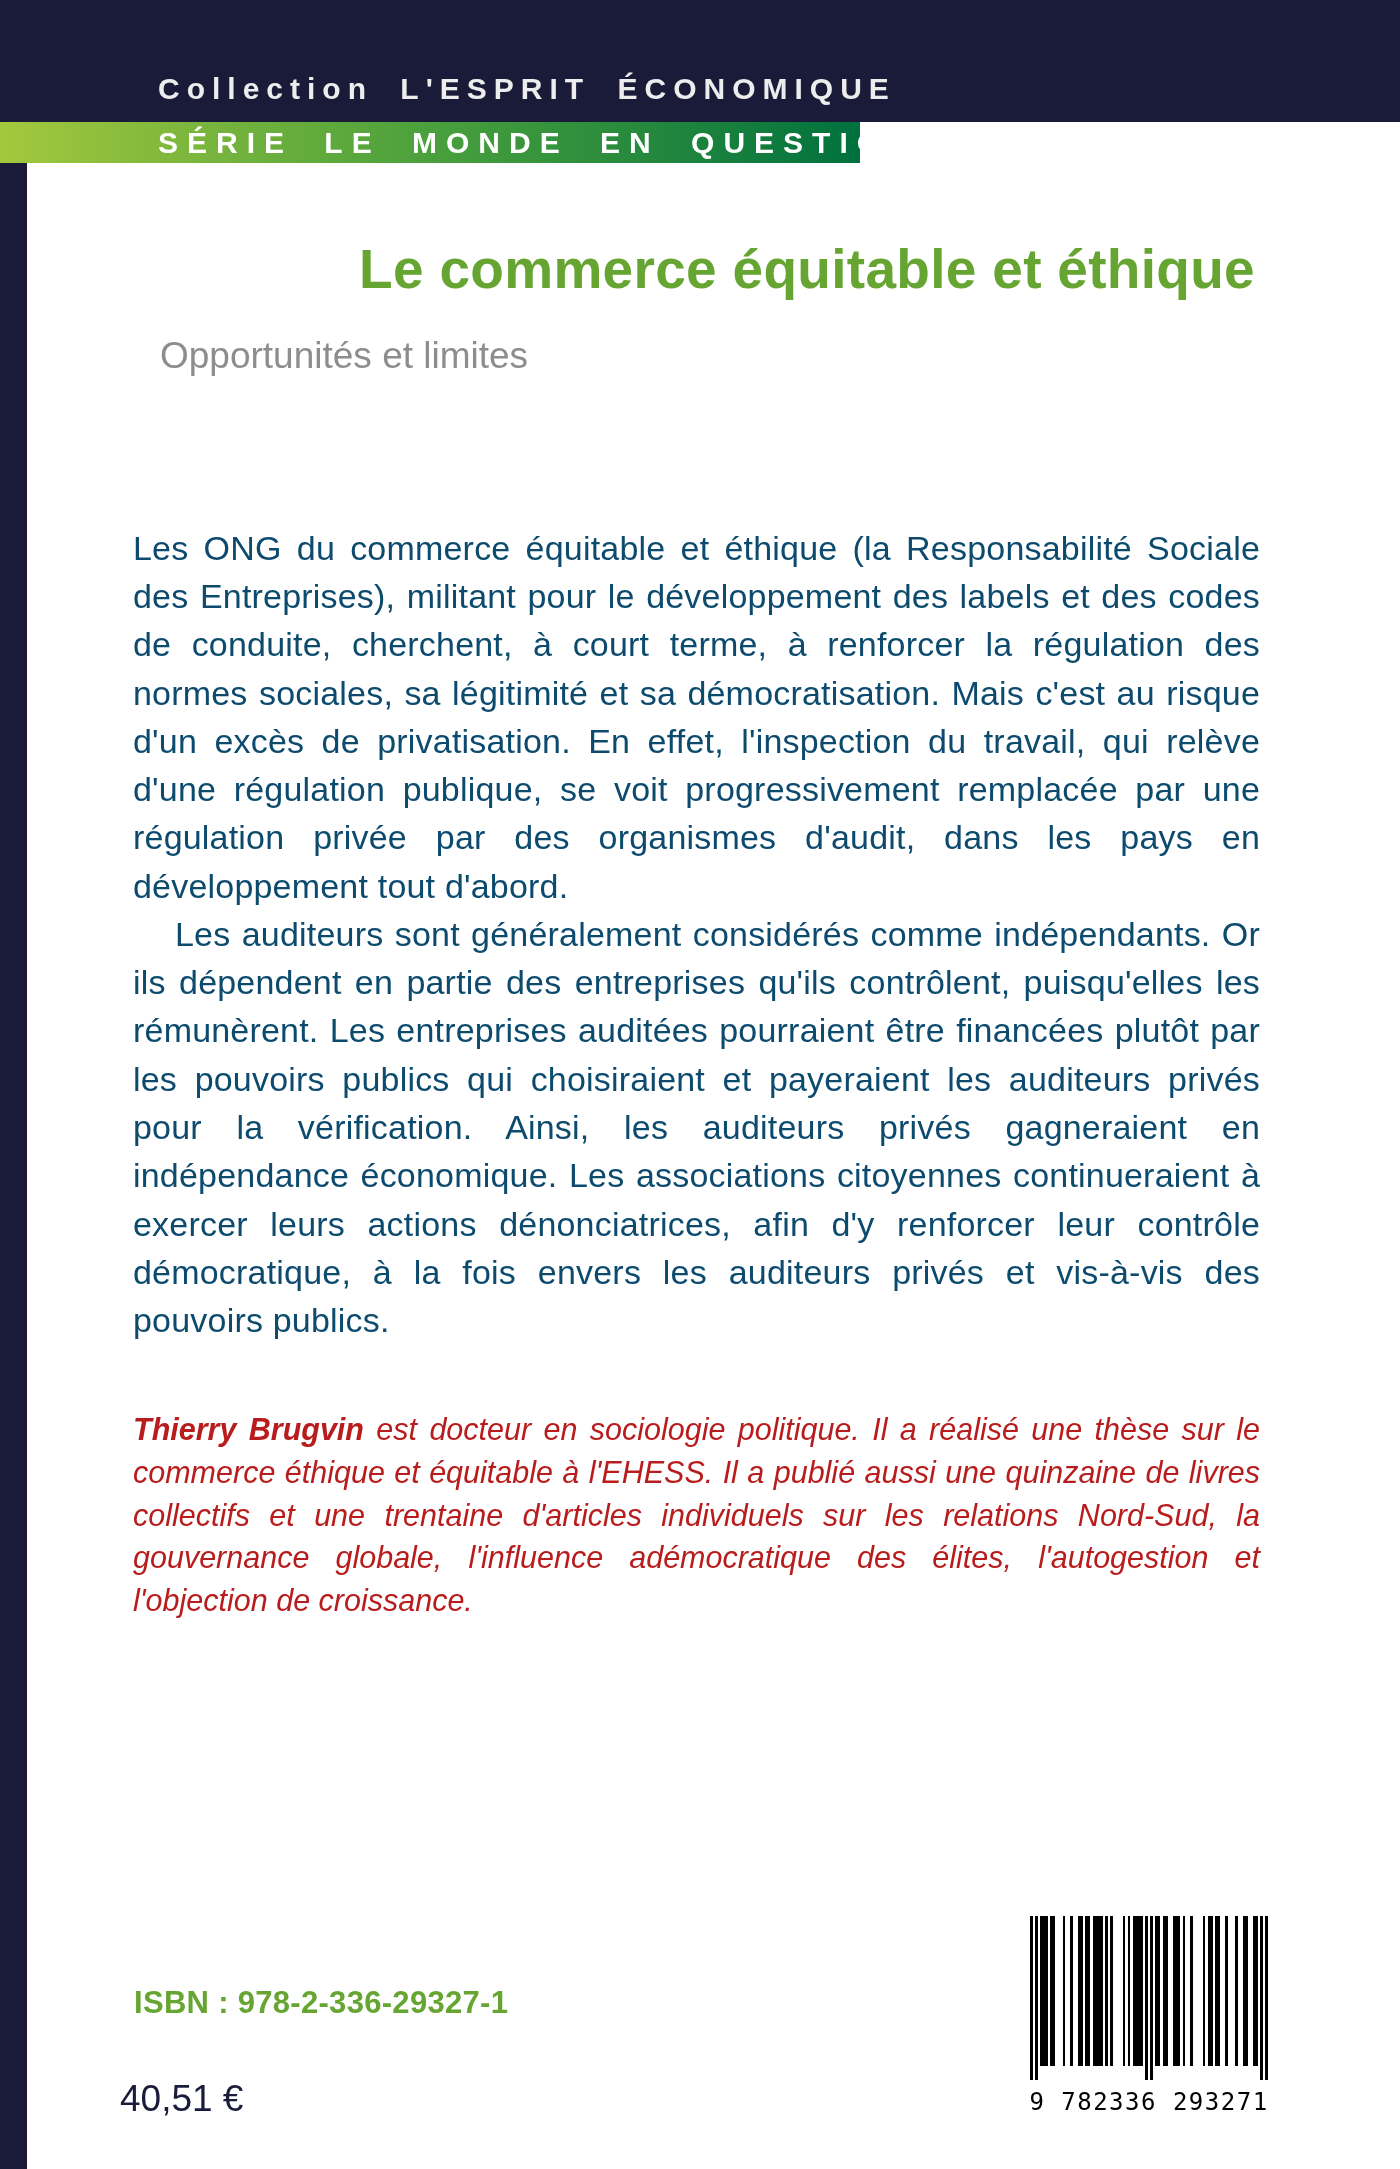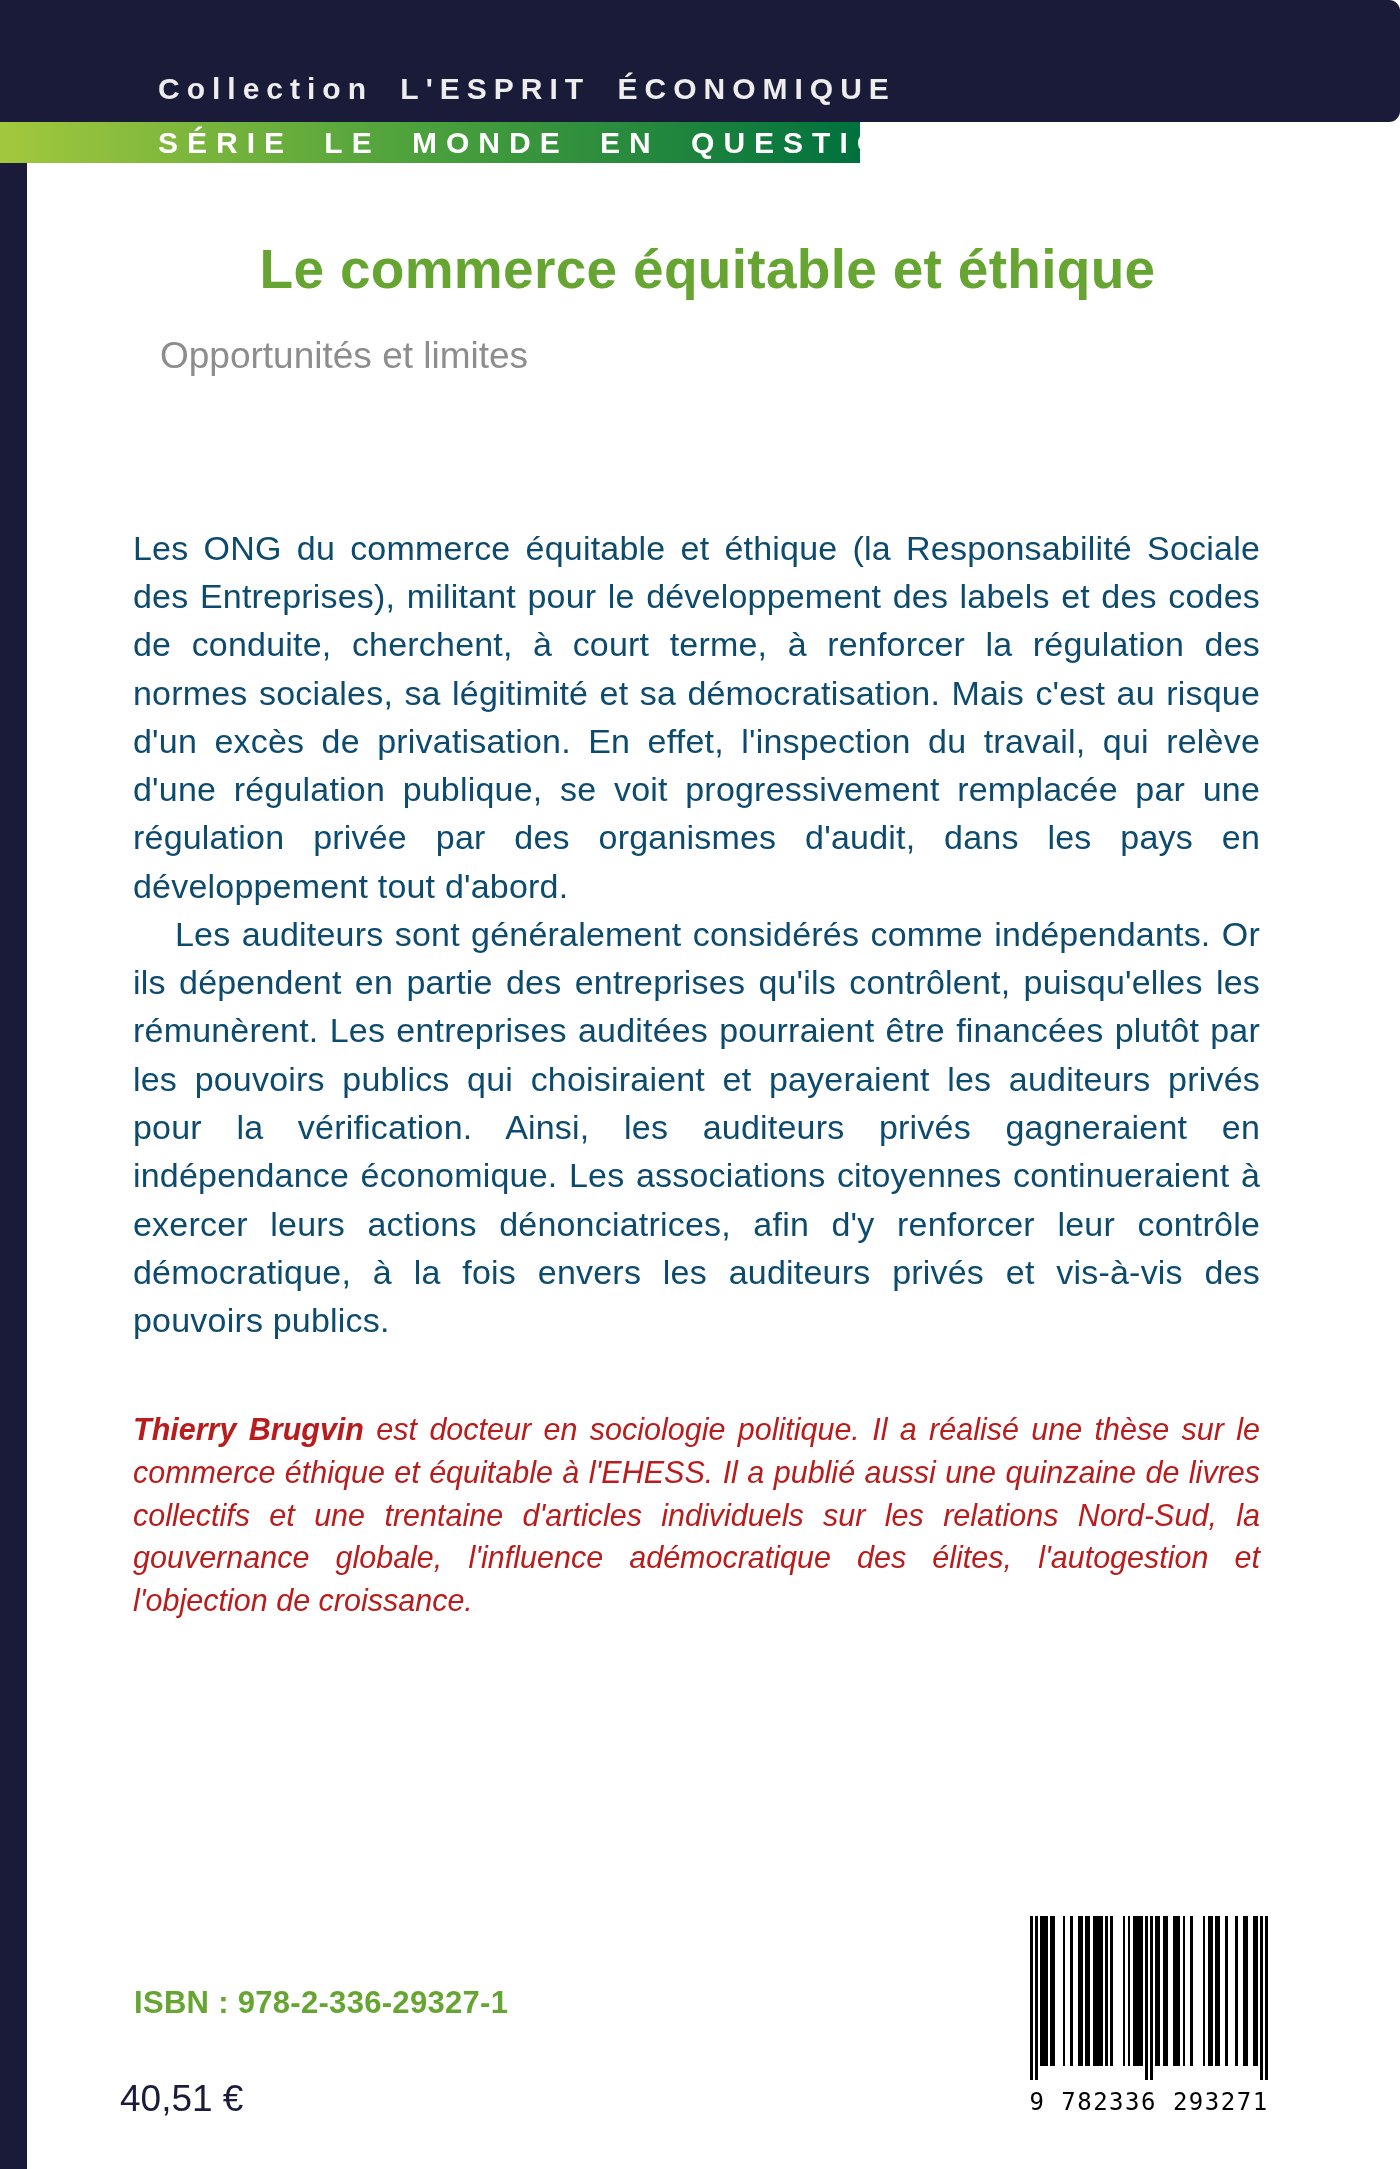--- a/index.html
+++ b/index.html
@@ -27,21 +27,20 @@
 
   
   .top-band {
     position: absolute;
     left: 0; top: 0;
     width: 100%; height: 122px;
     background: #1a1b38;
     display: flex;
     align-items: flex-end;
     z-index: 2;
-    border-radius: 11px;
   }
   .collection-line {
     padding: 0 0 16px 158px;
     color: #ededed;
     font-size: 30px;
     font-weight: 700;
     letter-spacing: 7px;
     word-spacing: 12px;
     white-space: nowrap;
   }
@@ -68,21 +67,21 @@
 
   main {
     position: absolute;
     left: 0; top: 180px;
     width: 100%;
     z-index: 2;
   }
 
   h1.book-title {
     margin: 58px 145px 0 160px;
-    text-align: center;
+    text-align: right;
     color: #66a532;
     font-size: 55px;
     line-height: 1.15;
     font-weight: 700;
     letter-spacing: 0.3px;
   }
 
   h2.book-subtitle {
     margin: 34px 145px 0 160px;
     color: #8d8d8d;

